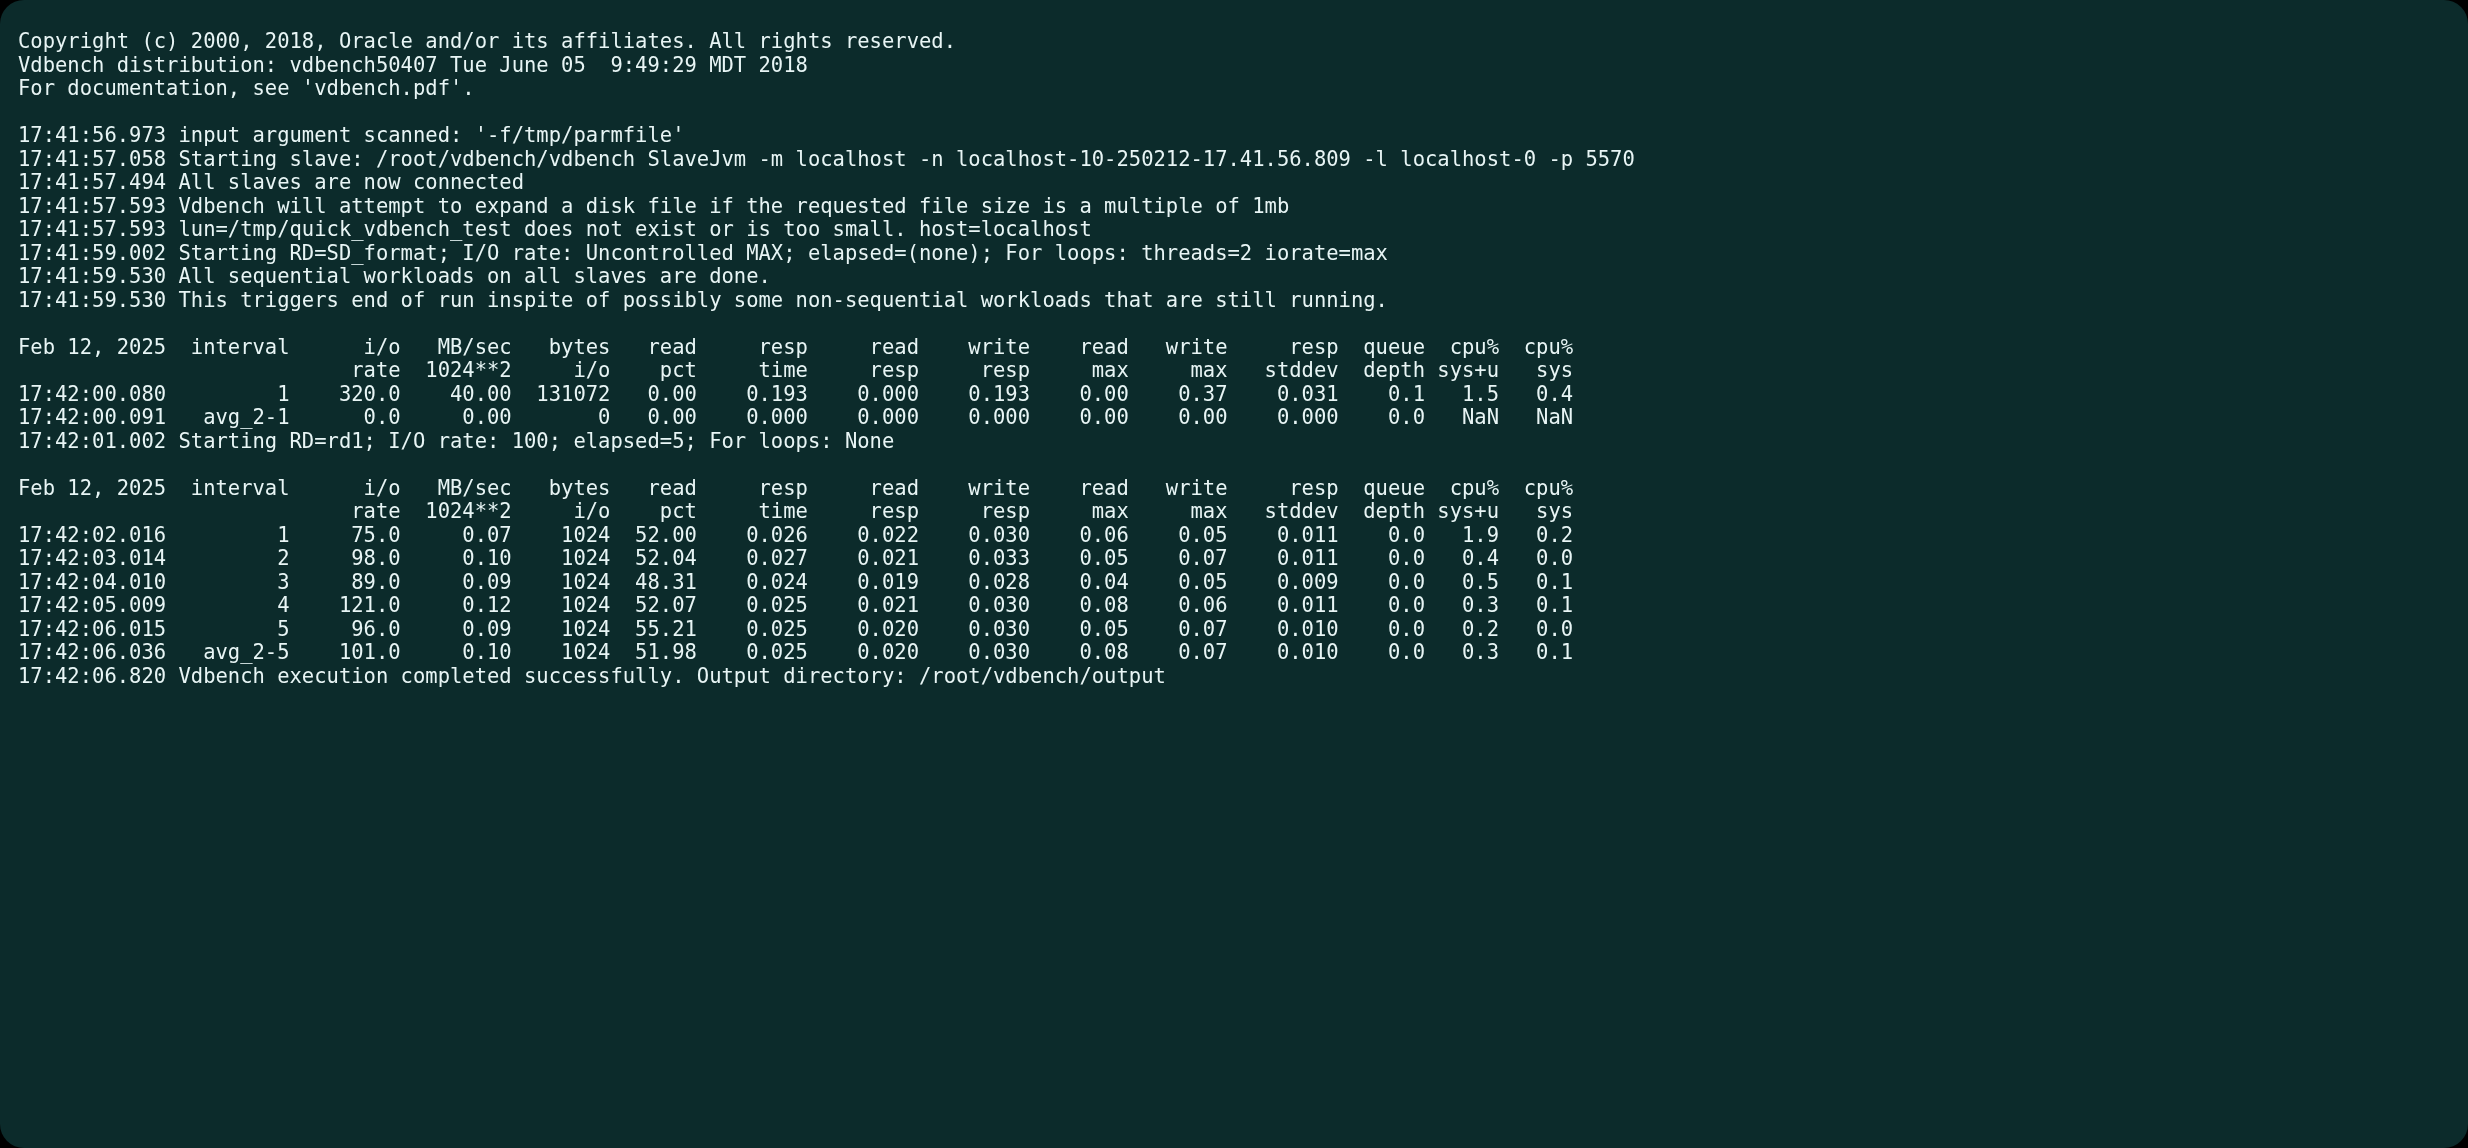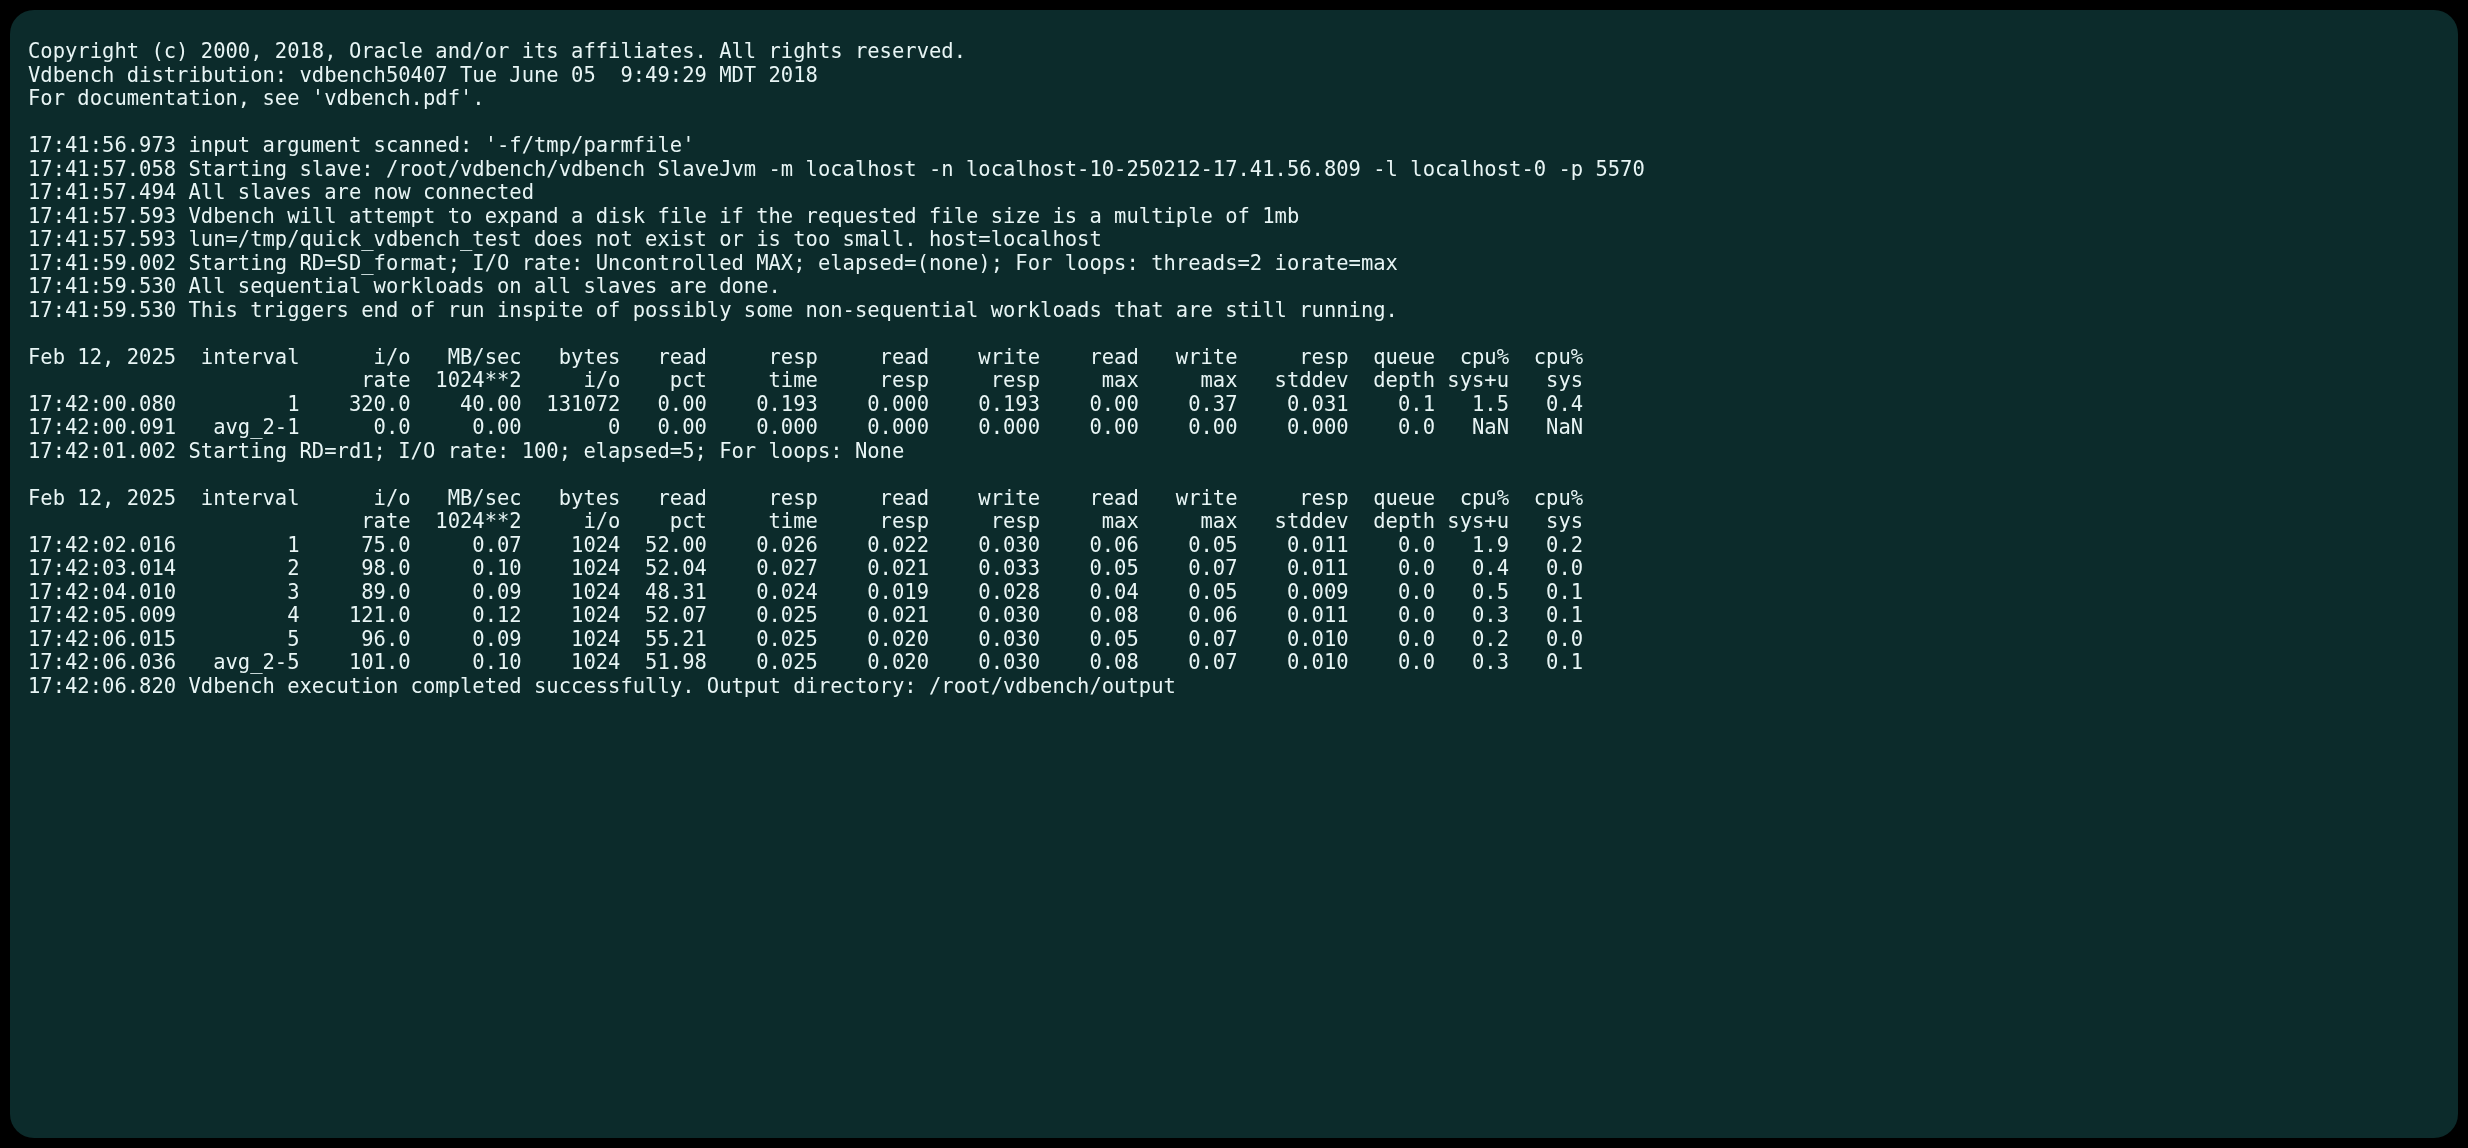--- a/index.html
+++ b/index.html
@@ -1,20 +1,20 @@
 <!DOCTYPE html>
 <html><head>
 <meta charset="utf-8">
 <style>
   html,body{margin:0;padding:0;background:#000;}
   .outer{
     width:2468px;height:1148px;
     background:#000;
     box-sizing:border-box;
-    padding:10px;
+    padding:0;
   }
   .term{
     width:100%;height:100%;
     background:#0c2b2b;
     border-radius:24px;
     box-sizing:border-box;
     padding:30px 18px 30px 18px;
     font-family:"DejaVu Sans Mono","Menlo","Consolas","Liberation Mono",monospace;
     font-size:20.5px;
     line-height:23.5px;

